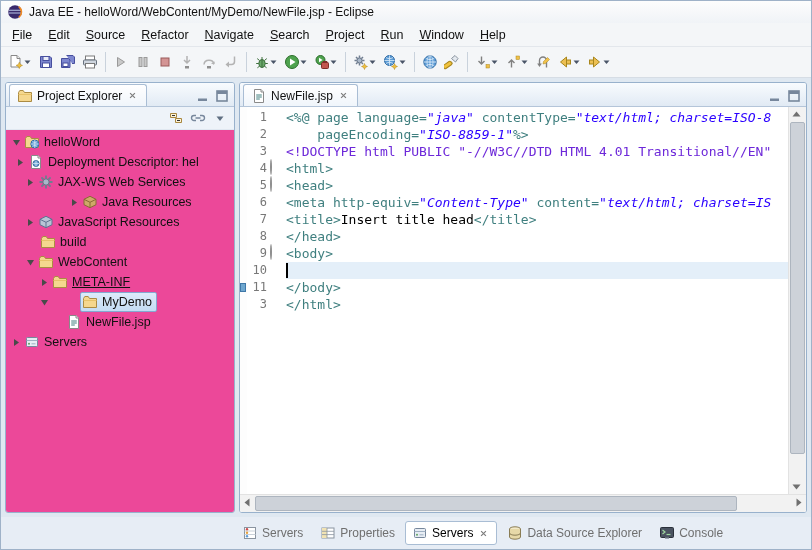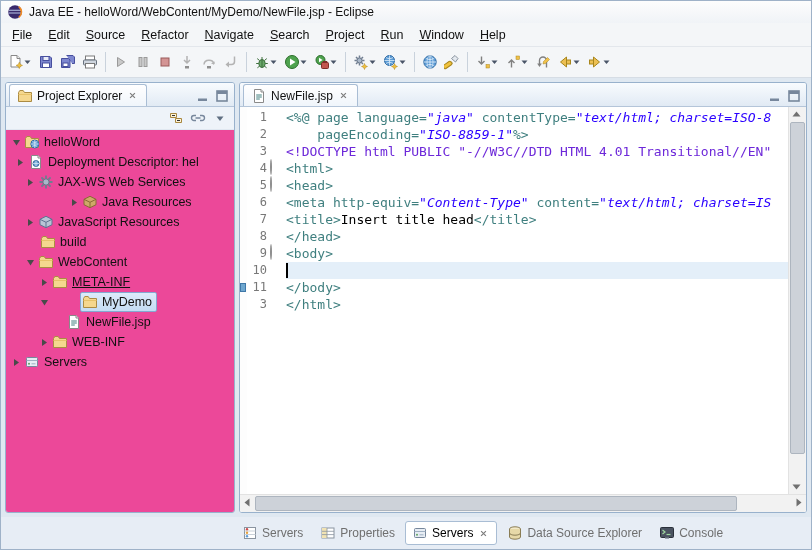--- a/index.html
+++ b/index.html
@@ -558,36 +558,20 @@
               <span class="ico">
                 <svg width="16" height="16" viewBox="0 0 16 16">
                   <path d="M3.5 1.5H10l2.5 2.5v10.5H3.5z" fill="#fff" stroke="#8a8a8a"></path>
                   <path d="M10 1.5V4h2.5" fill="#eee" stroke="#8a8a8a"></path>
                   <path d="M5.2 7h5.6M5.2 9h5.6M5.2 11h3.6" stroke="#3f7f7f"></path>
                 </svg>
               </span>
               <span class="tlabel">NewFile.jsp</span>
             </span>
           </div>
-          <div class="trow" style="padding-left: 32px;">
-            <span class="arrow">
-              <svg width="9" height="9" viewBox="0 0 9 9">
-                <path d="M2 1l5 3.5L2 8z" fill="#4a4a4a"></path>
-              </svg>
-            </span>
-            <span class="titem">
-              <span class="ico">
-                <svg width="16" height="16" viewBox="0 0 16 16">
-                  <path d="M1.5 13.5v-9l1.3-2h3.4l1.3 2h7v9z" fill="#f5d78e" stroke="#ab8b43"></path>
-                  <path d="M1.5 6.5h13" stroke="#e7c26a"></path>
-                </svg>
-              </span>
-              <span class="tlabel">WEB-INF</span>
-            </span>
-          </div>
           <div class="trow" style="padding-left: 4px;">
             <span class="arrow">
               <svg width="9" height="9" viewBox="0 0 9 9">
                 <path d="M2 1l5 3.5L2 8z" fill="#4a4a4a"></path>
               </svg>
             </span>
             <span class="titem">
               <span class="ico">
                 <svg width="16" height="16" viewBox="0 0 16 16">
                   <rect x="2.5" y="3.5" width="11" height="9" rx="1" fill="#e7edf4" stroke="#77879c"></rect>

